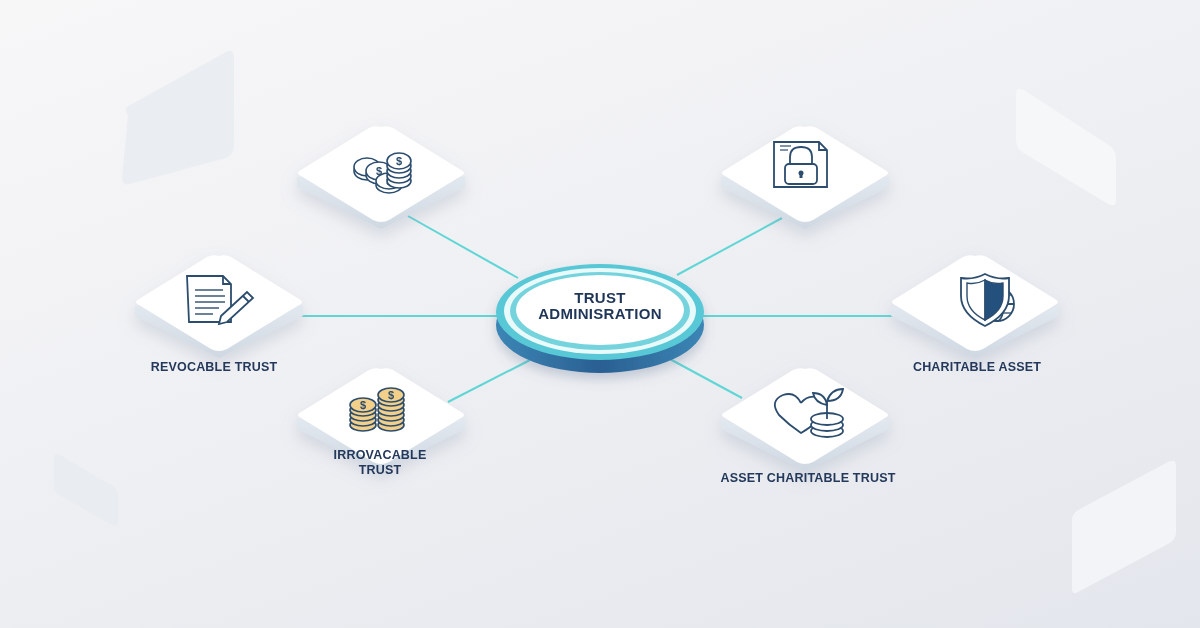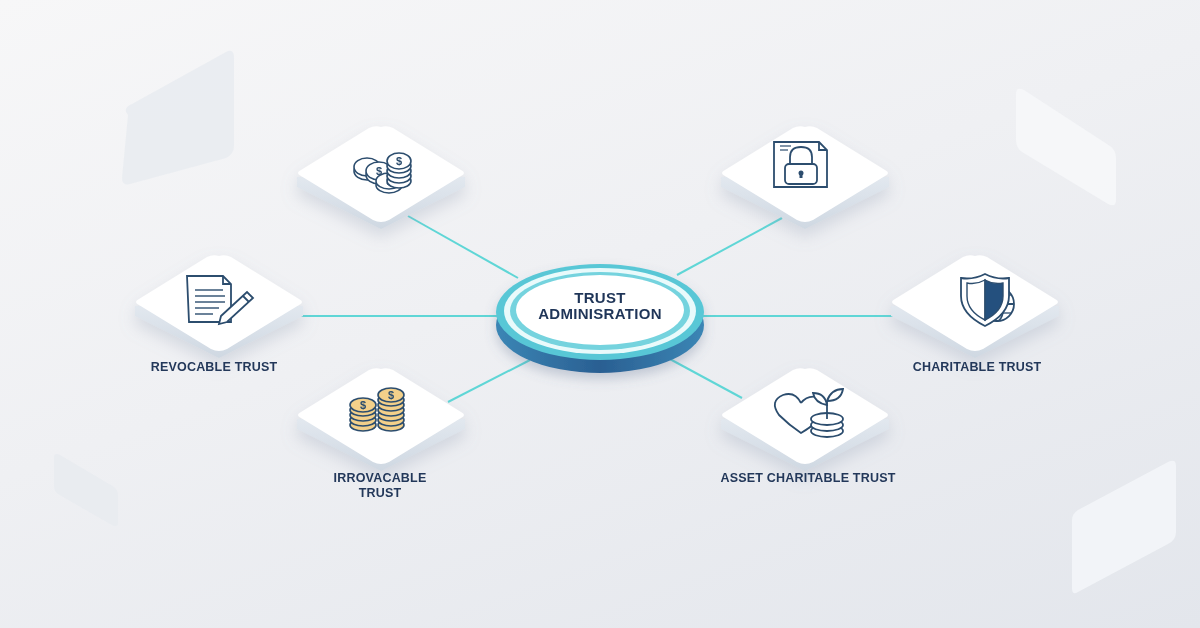--- a/index.html
+++ b/index.html
@@ -181,18 +181,18 @@
     <ellipse cx="600" cy="310" rx="84" ry="35" fill="#ffffff"></ellipse>
   </g>
 </svg>
 
 <div class="center-title">
   <div>TRUST</div>
   <div>ADMINISRATION</div>
 </div>
 
 <div class="label" style="left:214px; top:360px;">REVOCABLE TRUST</div>
-<div class="label" style="left:977px; top:360px;">CHARITABLE TRUST</div>
-<div class="label" style="left:380px; top:471px;">
+<div class="label" style="left:977px; top:360px;">CHARITABLE ASSET</div>
+<div class="label" style="left:380px; top:448px;">
   <div>IRROVACABLE</div>
   <div>TRUST</div>
 </div>
 <div class="label" style="left:808px; top:471px;">ASSET CHARITABLE TRUST</div>
 
 </body></html>

